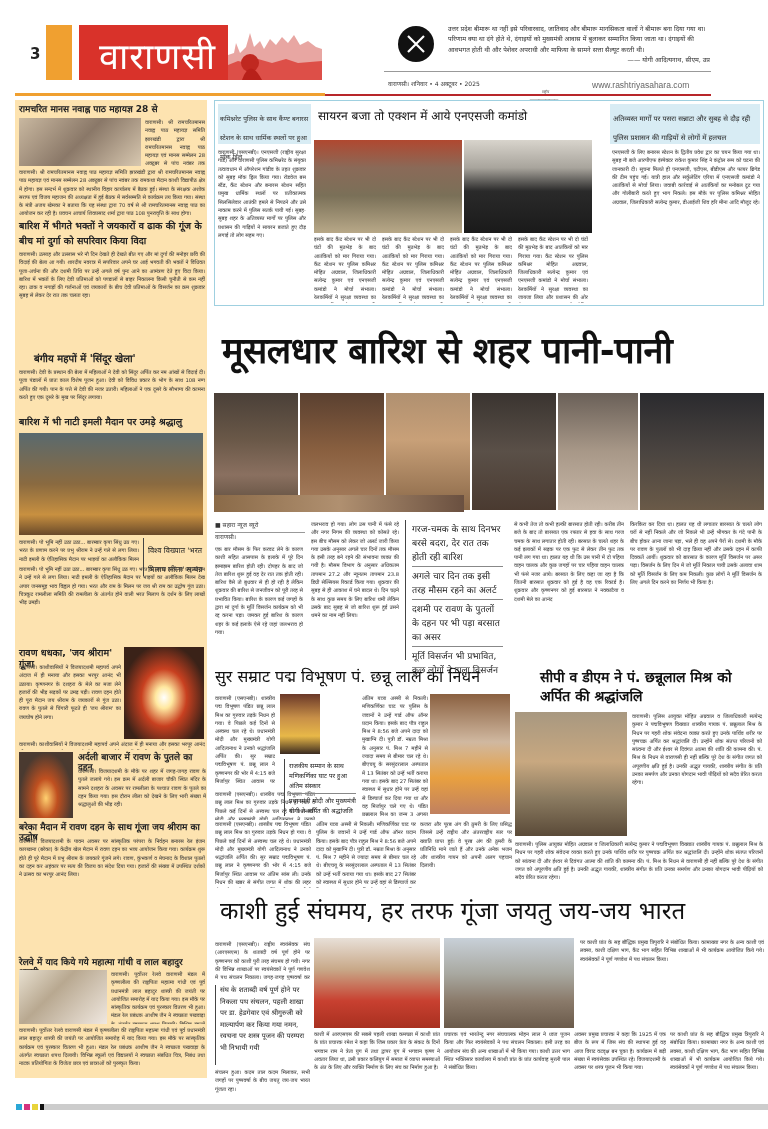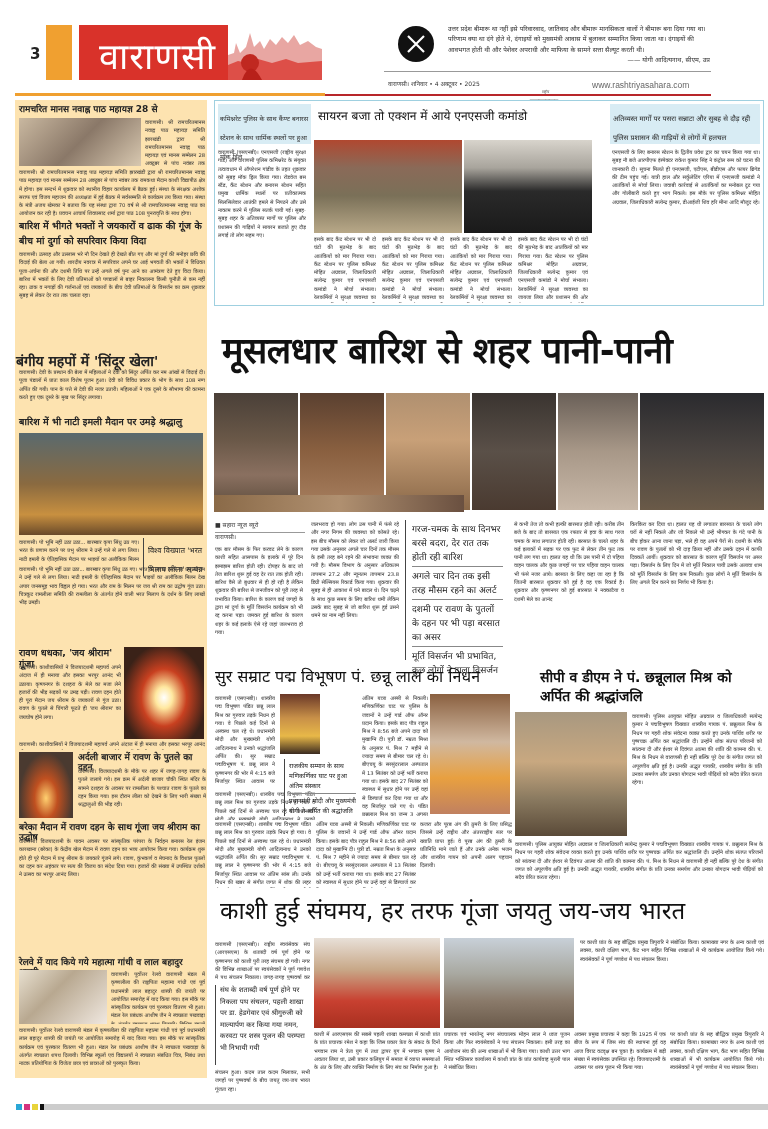--- a/index.html
+++ b/index.html
@@ -53,21 +53,21 @@
 <div class="abs yellowbox" style="left:15px;top:100px;width:192px;height:978px"></div>
 
 <div class="abs hd h-left" style="left:19px;top:104px;width:186px;font-size:9px">रामचरित मानस नवाह्न पाठ महायज्ञ 28 से</div>
 <div class="abs photo" style="left:19px;top:118px;width:122px;height:48px;background:linear-gradient(135deg,#c9b8a0,#8a7868 50%,#d8c8b0)"></div>
 <div class="abs bodytext" style="left:145px;top:118px;width:60px;height:48px">वाराणसी। श्री रामचरितमानस नवाह्न पाठ महायज्ञ समिति झारखंडी द्वारा श्री रामचरितमानस नवाह्न पाठ महायज्ञ एवं मानस सम्मेलन 28 अक्टूबर से पांच नवंबर तक रामकथा मैदान काशी विद्यापीठ क्षेत्र में होगा। इस सन्दर्भ में शुक्रवार को स्थानीय विहार कार्यालय में बैठक हुई। संस्था के संरक्षक अशोक सराफ एवं विजय महाजन की अध्यक्षता में हुई बैठक में सर्वसम्मति से कार्यक्रम तय किया गया। संस्था के मंत्री अजय खेमका ने बताया कि यह संस्था द्वारा 70 वर्ष से श्री रामचरितमानस नवाह्न पाठ का आयोजन कर रही है। प्रवचन आचार्य शिवप्रसाद शर्मा द्वारा पाठ 108 पुनरावृत्ति के साथ होगा।</div>
 <div class="abs bodytext" style="left:19px;top:168px;width:186px;height:50px">वाराणसी। श्री रामचरितमानस नवाह्न पाठ महायज्ञ समिति झारखंडी द्वारा श्री रामचरितमानस नवाह्न पाठ महायज्ञ एवं मानस सम्मेलन 28 अक्टूबर से पांच नवंबर तक रामकथा मैदान काशी विद्यापीठ क्षेत्र में होगा। इस सन्दर्भ में शुक्रवार को स्थानीय विहार कार्यालय में बैठक हुई। संस्था के संरक्षक अशोक सराफ एवं विजय महाजन की अध्यक्षता में हुई बैठक में सर्वसम्मति से कार्यक्रम तय किया गया। संस्था के मंत्री अजय खेमका ने बताया कि यह संस्था द्वारा 70 वर्ष से श्री रामचरितमानस नवाह्न पाठ का आयोजन कर रही है। प्रवचन आचार्य शिवप्रसाद शर्मा द्वारा पाठ 108 पुनरावृत्ति के साथ होगा।</div>
 
 <div class="abs hd h-left" style="left:19px;top:218px;width:186px;font-size:9.5px;line-height:15px">बारिश में भीगते भक्तों ने जयकारों व ढाक की गूंज के बीच मां दुर्गा को सपरिवार किया विदा</div>
 <div class="abs bodytext" style="left:19px;top:250px;width:186px;height:74px">वाराणसी। उत्साह और उल्लास भरे नौ दिन देखते ही देखते बीत गए और मां दुर्गा की मनोहर छवि की विदाई की बेला आ गयी। शारदीय नवरात्र में सपरिवार अपने घर आई भगवती की भक्तों ने विधिवत पूजा-अर्चना की और दशमी तिथि पर उन्हें अगले वर्ष पुनः आने का आमंत्रण देते हुए विदा किया। बारिश में भक्तों के लिए देवी प्रतिमाओं को पण्डालों से बाहर निकालना किसी चुनौती से कम नहीं रहा। ढाक व नगाड़ों की गर्जनाओं एवं जयकारों के बीच देवी प्रतिमाओं के विसर्जन का क्रम शुक्रवार सुबह से लेकर देर रात तक चलता रहा।</div>
 
-<div class="abs hd h-left" style="left:16px;top:353px;width:186px;font-size:14px">बंगीय महपों में 'सिंदूर खेला'</div>
+<div class="abs hd h-left" style="left:34px;top:353px;width:186px;font-size:10px">बंगीय महपों में 'सिंदूर खेला'</div>
 <div class="abs bodytext" style="left:19px;top:368px;width:186px;height:50px">वाराणसी। देवी के प्रस्थान की बेला में महिलाओं ने देवी को सिंदूर अर्पित कर नम आंखों से विदाई दी। पूजा पंडालों में प्रातः काल विशेष पूजन हुआ। देवी को विविध प्रकार के भोग के साथ 108 नग्ग अर्पित की गयी। पान के पत्ते से देवी की नजर उतारी। महिलाओं ने एक दूसरे के सौभाग्य की कामना करते हुए एक दूसरे के मुख पर सिंदूर लगाया।</div>
 
 <div class="abs hd h-left" style="left:19px;top:417px;width:186px;font-size:9.5px">बारिश में भी नाटी इमली मैदान पर उमड़े श्रद्धालु</div>
 <div class="abs photo" style="left:19px;top:433px;width:184px;height:102px;background:linear-gradient(180deg,#5a6a6e,#8a6a40 50%,#c89040 80%,#6a4a2a)"></div>
 
 <div class="abs" style="left:143px;top:538px;width:62px;height:38px;border-left:1px solid #444;padding-left:4px">
   <span class="hd" style="font-size:7.5px;line-height:12px;color:#222">विश्व विख्यात 'भरत मिलाप लीला' सम्पन्न</span>
 </div>
 <div class="abs bodytext" style="left:19px;top:538px;width:120px;height:25px">वाराणसी। पो भूमि नहीं उठा उठा... बारम्बार कृपा सिंधु उठ गए। भरत के प्रणाम करने पर प्रभु श्रीराम ने उन्हें गले से लगा लिया। नाटी इमली के ऐतिहासिक मैदान पर भाइयों का अलौकिक मिलन देख अपार जनसमूह भाव विह्वल हो गया। भरत और राम के मिलन पर जय श्री राम का उद्घोष गूंज उठा। चित्रकूट रामलीला समिति की रामलीला के अंतर्गत होने वाली भरत मिलाप के दर्शन के लिए लाखों भीड़ उमड़ी।</div>
 <div class="abs bodytext" style="left:19px;top:565px;width:186px;height:81px">वाराणसी। पो भूमि नहीं उठा उठा... बारम्बार कृपा सिंधु उठ गए। भरत के प्रणाम करने पर प्रभु श्रीराम ने उन्हें गले से लगा लिया। नाटी इमली के ऐतिहासिक मैदान पर भाइयों का अलौकिक मिलन देख अपार जनसमूह भाव विह्वल हो गया। भरत और राम के मिलन पर जय श्री राम का उद्घोष गूंज उठा। चित्रकूट रामलीला समिति की रामलीला के अंतर्गत होने वाली भरत मिलाप के दर्शन के लिए लाखों भीड़ उमड़ी।</div>
@@ -142,21 +142,21 @@
 <div class="abs bodytext" style="left:316px;top:820px;width:100px;height:68px">अंतिम यात्रा अस्सी से निकली। मणिकर्णिका घाट पर पुलिस के जवानों ने उन्हें गार्ड ऑफ ऑनर प्रदान किया। इसके बाद पौत्र राहुल मिश्र ने 8:56 बजे अपने दादा को मुखाग्नि दी। पुत्री डॉ. नम्रता मिश्रा के अनुसार पं. मिश्र 7 महीने से ज्यादा समय से बीमार चल रहे थे। बीएचयू के सरसुंदरलाल अस्पताल में 13 सितंबर को उन्हें भर्ती कराया गया था। इसके बाद 27 सितंबर को स्वास्थ्य में सुधार होने पर उन्हें वहां से डिस्चार्ज कर दिया गया था और वह मिर्जापुर चले गए थे। पंडित छन्नूलाल मिश्र का जन्म 3 अगस्त 1936 को उत्तर प्रदेश के आजमगढ़ जिले के हरिहरपुर गांव में हुआ था। उन्होंने अपने पिता से संगीत की प्रारंभिक शिक्षा प्राप्त की और आगे चलकर कलाकार में संगीत की विधिवत शिक्षा ली।</div>
 <div class="abs bodytext" style="left:420px;top:820px;width:92px;height:68px">कजरा और पूरब अंग की ठुमरी के लिए प्रसिद्ध जिससे उन्हें राष्ट्रीय और अंतरराष्ट्रीय स्तर पर ख्याति प्राप्त हुई। वे पूरब अंग की ठुमरी के प्रतिनिधि माने जाते हैं और उनके अनेक भजन और शास्त्रीय गायन को अपनी अलग पहचान दिलायी।</div>
 
 <div class="abs hd" style="left:540px;top:668px;width:225px;font-size:14px;font-weight:bold;color:#111;line-height:19px">सीपी व डीएम ने पं. छन्नूलाल मिश्र को अर्पित की श्रद्धांजलि</div>
 <div class="abs photo" style="left:515px;top:712px;width:112px;height:124px;background:linear-gradient(180deg,#a89880,#c8a880 40%,#8a7a60 70%,#5a4a38)"></div>
 <div class="abs bodytext" style="left:632px;top:712px;width:130px;height:124px">वाराणसी। पुलिस आयुक्त मोहित अग्रवाल व जिलाधिकारी सत्येन्द्र कुमार ने पद्मविभूषण विख्यात शास्त्रीय गायक पं. छन्नूलाल मिश्र के निधन पर गहरी शोक संवेदना व्यक्त करते हुए उनके पार्थिव शरीर पर पुष्पचक्र अर्पित कर श्रद्धांजलि दी। उन्होंने शोक संतप्त परिजनों को सांत्वना दी और ईश्वर से दिवंगत आत्मा की शांति की कामना की। पं. मिश्र के निधन से वाराणसी ही नहीं बल्कि पूरे देश के संगीत जगत को अपूरणीय क्षति हुई है। उनकी अद्भुत गायकी, शास्त्रीय संगीत के प्रति उनका समर्पण और उनका योगदान भावी पीढ़ियों को सदैव प्रेरित करता रहेगा।</div>
 <div class="abs bodytext" style="left:515px;top:840px;width:248px;height:48px">वाराणसी। पुलिस आयुक्त मोहित अग्रवाल व जिलाधिकारी सत्येन्द्र कुमार ने पद्मविभूषण विख्यात शास्त्रीय गायक पं. छन्नूलाल मिश्र के निधन पर गहरी शोक संवेदना व्यक्त करते हुए उनके पार्थिव शरीर पर पुष्पचक्र अर्पित कर श्रद्धांजलि दी। उन्होंने शोक संतप्त परिजनों को सांत्वना दी और ईश्वर से दिवंगत आत्मा की शांति की कामना की। पं. मिश्र के निधन से वाराणसी ही नहीं बल्कि पूरे देश के संगीत जगत को अपूरणीय क्षति हुई है। उनकी अद्भुत गायकी, शास्त्रीय संगीत के प्रति उनका समर्पण और उनका योगदान भावी पीढ़ियों को सदैव प्रेरित करता रहेगा।</div>
 
 <div class="abs hd" style="left:220px;top:898px;width:546px;font-size:24px;font-weight:normal;color:#111">काशी हुई संघमय, हर तरफ गूंजा जयतु जय-जय भारत</div>
 <div class="abs bodytext" style="left:215px;top:940px;width:95px;height:40px">वाराणसी (एसएनबी)। राष्ट्रीय स्वयंसेवक संघ (आरएसएस) के शताब्दी वर्ष पूर्ण होने पर कृष्णनगर को काशी पुरी तरह संघमय हो गयी। नगर की विभिन्न शाखाओं पर स्वयंसेवकों ने पूर्ण गणवेश में पथ संचलन निकाला। जगह-जगह पुष्पवर्षा कर पथ संचलन का स्वागत किया गया।</div>
-<div class="abs" style="left:215px;top:985px;width:95px;height:80px;border-left:1px solid #444;padding-left:4px;font-size:7px;line-height:11.5px;color:#222">संघ के शताब्दी वर्ष पूर्ण होने पर निकला पथ संचलन, पहली शाखा पर डा. हेडगेवार एवं श्रीगुरुजी को माल्यार्पण कर किया गया नमन, करवटा पर शस्त्र पूजन की परम्परा भी निभायी गयी</div>
+<div class="abs" style="left:215px;top:985px;width:95px;height:80px;border-left:1px solid #444;padding-left:4px;font-size:7px;line-height:11.5px;color:#222">संघ के शताब्दी वर्ष पूर्ण होने पर निकला पथ संचलन, पहली शाखा पर डा. हेडगेवार एवं श्रीगुरुजी को माल्यार्पण कर किया गया नमन, रवचना पर शस्त्र पूजन की परम्परा भी निभायी गयी</div>
 <div class="abs bodytext" style="left:215px;top:1068px;width:95px;height:25px">संचलन हुआ। कदम ताल कदम मिलाकर, सभी जगहों पर पुष्पवर्षा के बीच जयतु जय-जय भारत गूंजता रहा।</div>
 <div class="abs photo" style="left:314px;top:938px;width:126px;height:90px;background:linear-gradient(180deg,#e8e0d8 0%,#c8a888 35%,#c84030 70%,#a83020)"></div>
 <div class="abs photo" style="left:444px;top:938px;width:130px;height:90px;background:linear-gradient(180deg,#c8d0d8 0%,#a8a8a0 40%,#8a7a6a 70%,#6a5a4a)"></div>
 <div class="abs bodytext" style="left:314px;top:1030px;width:126px;height:62px">काशी में आरएसएस की सबसे पहली शाखा कमच्छा में काशी प्रांत के प्रांत प्रचारक रमेश ने कहा कि जिस प्रकार त्रेता के संकट के दिनों भगवान राम ने त्रेता युग में तथा द्वापर युग में भगवान कृष्ण ने अवतार लिया था, उसी प्रकार कलियुग में समाज में व्याप्त समस्याओं के अंत के लिए और व्यक्ति निर्माण के लिए संघ का निर्माण हुआ है।</div>
 <div class="abs bodytext" style="left:444px;top:1030px;width:126px;height:62px">प्रचारक एवं भारतेन्दु नगर संघचालक मोहन लाल ने ध्वज पूजन किया और फिर स्वयंसेवकों ने पथ संचलन निकाला। इसी तरह का आयोजन संघ की अन्य शाखाओं में भी किया गया। काशी उत्तर भाग स्थित भक्तिसार कार्यालय में काशी प्रांत के प्रांत कार्यवाह मुरली पाल ने संबोधित किया।</div>
 <div class="abs bodytext" style="left:574px;top:1030px;width:92px;height:62px">अवसर प्रमुख प्रचारक ने कहा कि 1925 में एक बीज के रूप में जिस संघ की स्थापना हुई वह आज विराट वटवृक्ष बन चुका है। कार्यक्रम में बड़ी संख्या में स्वयंसेवक उपस्थित रहे। विजयादशमी के अवसर पर शस्त्र पूजन भी किया गया।</div>
 <div class="abs bodytext" style="left:580px;top:938px;width:184px;height:90px;column-count:1">पर काशी प्रांत के सह बौद्धिक प्रमुख त्रिपुरारि ने संबोधित किया। कामाख्या नगर के अन्य काशी एवं लक्सा, काशी दक्षिण भाग, कैंट भाग सहित विभिन्न शाखाओं में भी कार्यक्रम आयोजित किये गये। स्वयंसेवकों ने पूर्ण गणवेश में पथ संचलन किया।</div>
 <div class="abs bodytext" style="left:670px;top:1030px;width:94px;height:62px">पर काशी प्रांत के सह बौद्धिक प्रमुख त्रिपुरारि ने संबोधित किया। कामाख्या नगर के अन्य काशी एवं लक्सा, काशी दक्षिण भाग, कैंट भाग सहित विभिन्न शाखाओं में भी कार्यक्रम आयोजित किये गये। स्वयंसेवकों ने पूर्ण गणवेश में पथ संचलन किया।</div>
 
 <div class="abs" style="left:16px;top:1104px;display:flex;gap:2px">

